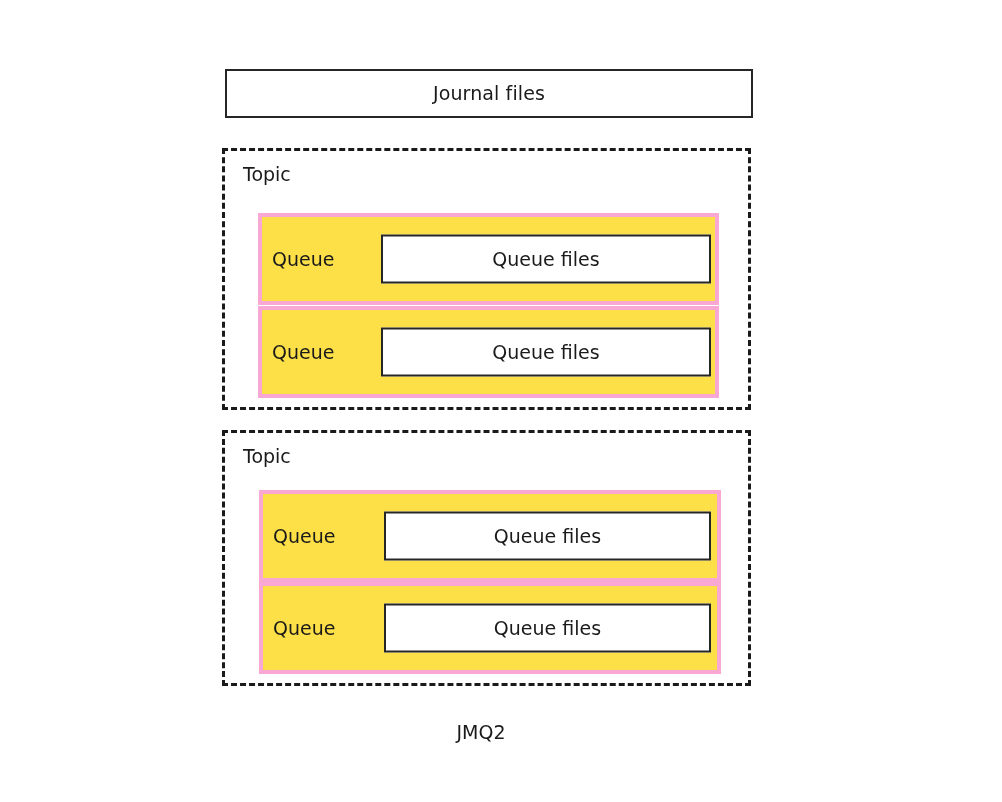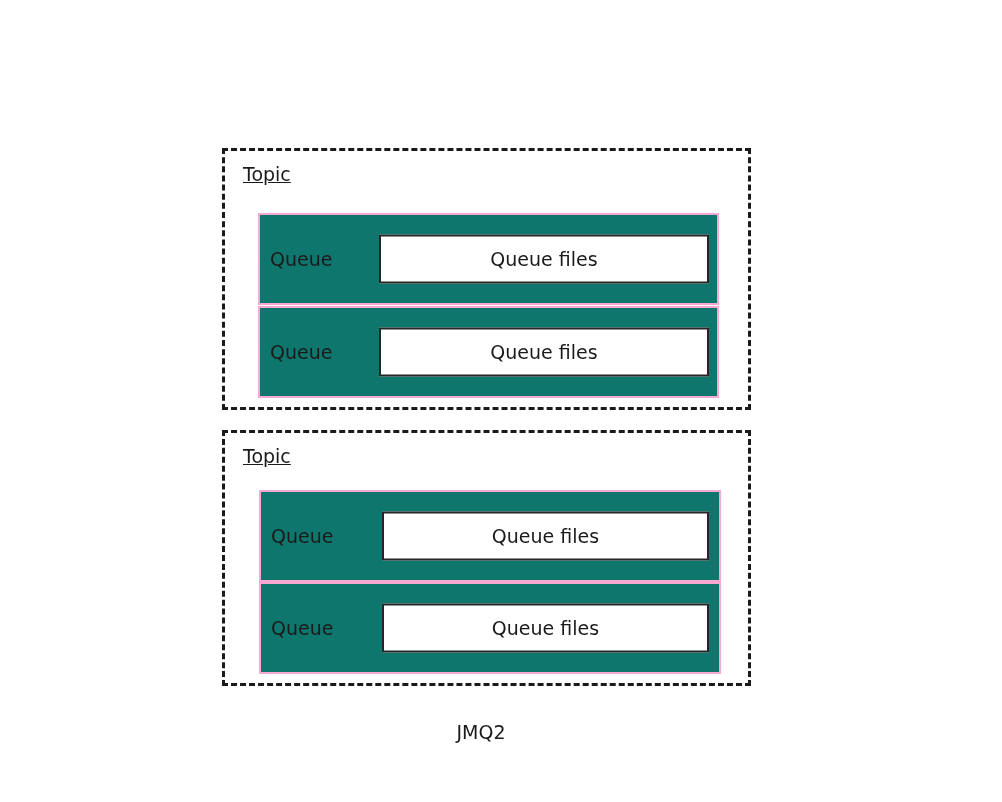--- a/index.html
+++ b/index.html
@@ -62,29 +62,28 @@
   #topic-box-1 {
     top: 430px;
     height: 256px;
   }
   .topic-label {
     position: absolute;
     left: 18px;
     top: 14px;
     font-size: 19px;
     line-height: 1;
-    text-decoration: underline;
   }
 
   
   .queue-row {
     position: absolute;
     box-sizing: border-box;
-    border: 2px solid #f9a8d4;
-    background: #0f766e;
+    border: 4px solid #f9a8d4;
+    background: #fde047;
     height: 92px;
   }
   #topic-box-0 .queue-row {
     left: 33px;
     width: 461px;
   }
   #topic-box-0 .queue-row.row-0 { top: 62px; }
   #topic-box-0 .queue-row.row-1 { top: 155px; }
 
   #topic-box-1 .queue-row {
@@ -145,20 +144,23 @@
   .caption-text {
     display: inline-block;
     margin-left: -40px;
   }
 </style>
 </head>
 <body>
 
 <div id="diagram-canvas">
 
+  <div class="journal-box">
+    <span class="journal-label">Journal files</span>
+  </div>
 
   <div class="topic-box" id="topic-box-0">
     <span class="topic-label">Topic</span>
 
     <div class="queue-row row-0">
       <span class="queue-label">Queue</span>
       <div class="queue-files-box">
         <span class="queue-files-label">Queue files</span>
       </div>
     </div>

